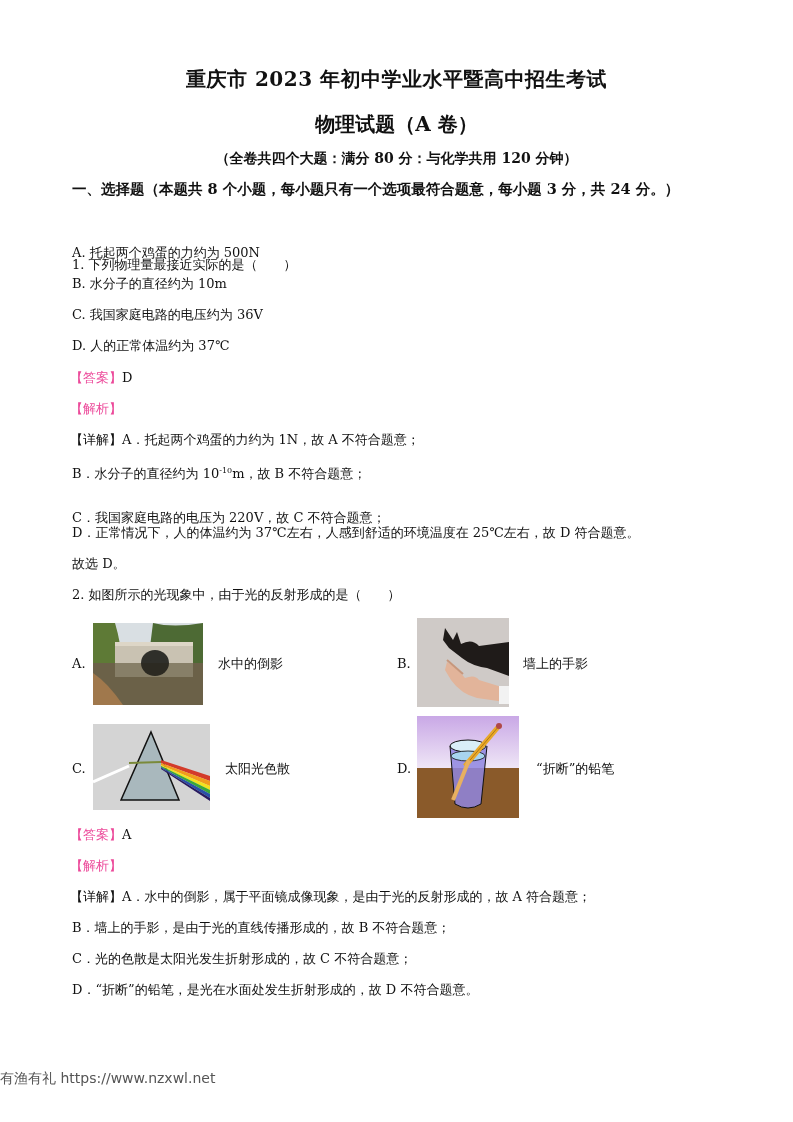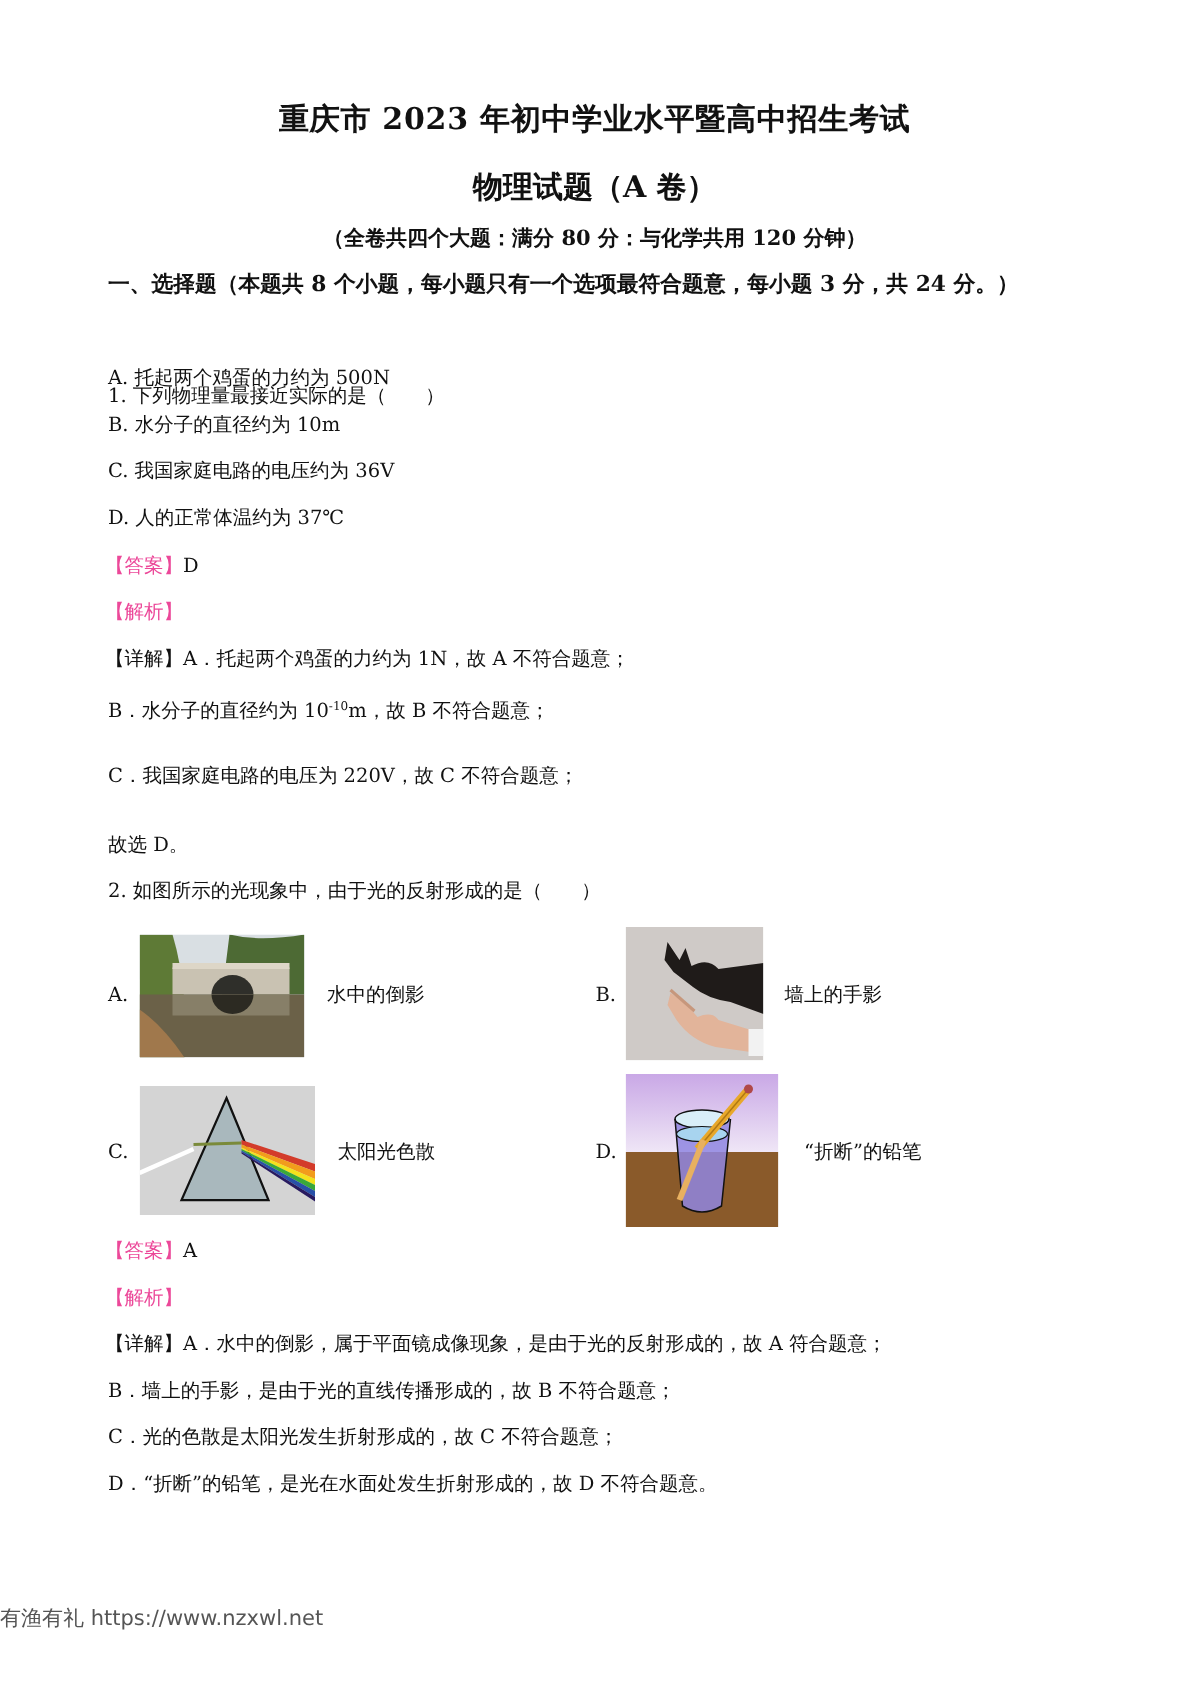--- a/index.html
+++ b/index.html
@@ -64,20 +64,21 @@
   <div class="line" style="top:400px; left:70px;">
     <span class="tag-blue">【解析】</span>
   </div>
   <div class="line" style="top:431px; left:70px;">
     <span>【详解】</span><span>A．托起两个鸡蛋的力约为 1N，故 A 不符合题意；</span>
   </div>
   <div class="line" style="top:462px;">
     <span>B．水分子的直径约为 10</span><sup>-10</sup><span>m，故 B 不符合题意；</span>
   </div>
   <div class="line" style="top:509px;">C．我国家庭电路的电压为 220V，故 C 不符合题意；</div>
+  <div class="line" style="top:524px;">D．正常情况下，人的体温约为 37℃左右，人感到舒适的环境温度在 25℃左右，故 D 符合题意。</div>
   <div class="line" style="top:555px;">故选 D。</div>
 
   <div class="line" style="top:586px;">2. 如图所示的光现象中，由于光的反射形成的是（　　）</div>
 
   <div class="opt-label" style="left:72px; top:655px;">A.</div>
   <div class="figure" style="left:93px; top:623px; width:110px; height:82px;">
     <svg width="110" height="82" viewBox="0 0 110 82">
       <rect width="110" height="82" fill="#cdd6de"></rect>
       <rect y="0" width="110" height="30" fill="#d9dfe3"></rect>
       <path d="M60 0 Q80 5 110 0 L110 40 L55 40 Z" fill="#4d6a34"></path>

